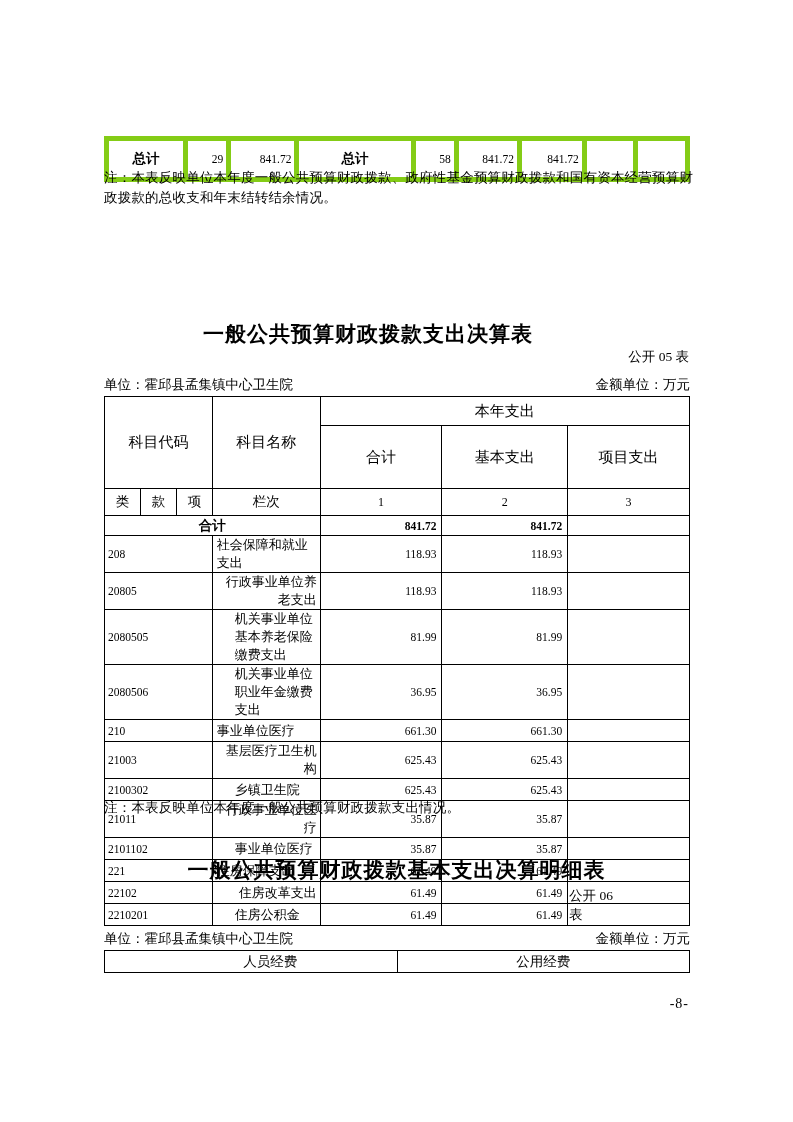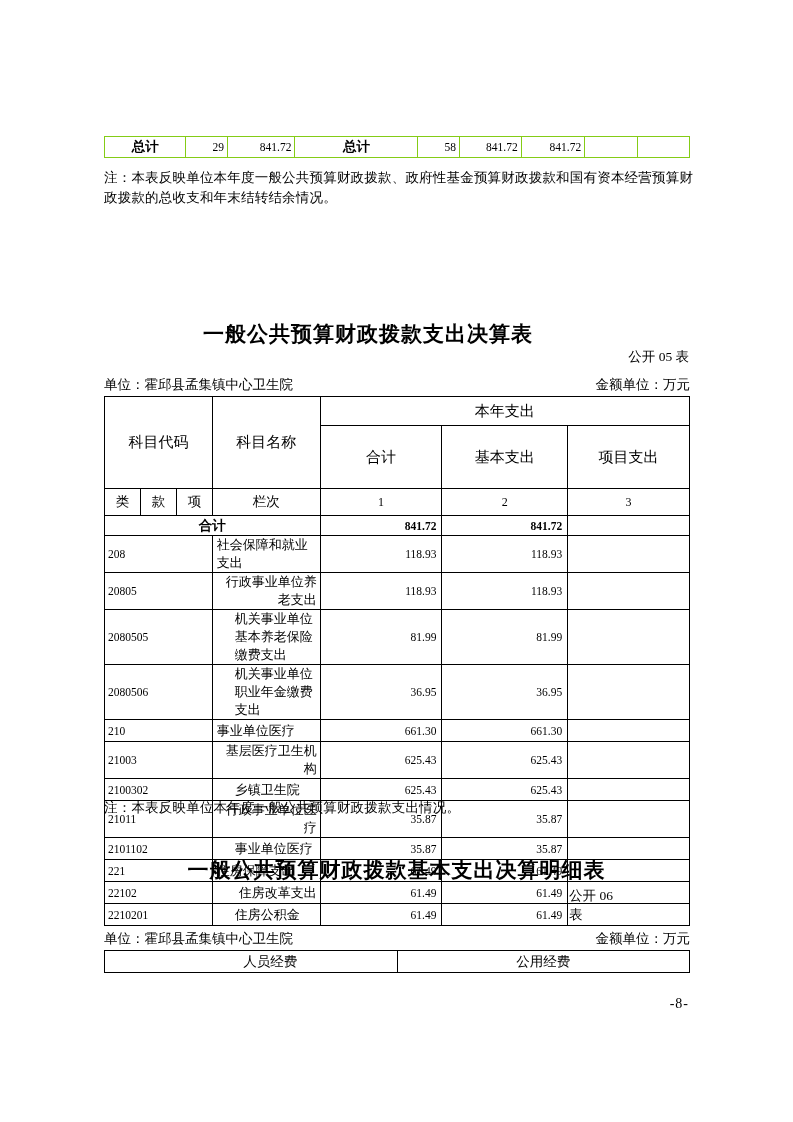--- a/index.html
+++ b/index.html
@@ -24,23 +24,23 @@
   
   .top-table {
     position: absolute;
     left: 104px;
     top: 136px;
     width: 586px;
     border-collapse: collapse;
     font-size: 12px;
   }
   .top-table td {
-    border: 1px solid #84cc16;
+    border: 5px solid #84cc16;
     height: 20px;
-    padding: 0 3px;
+    padding: 8px 3px;
     font-family: "Liberation Serif", serif;
   }
   .bold-center {
     text-align: center;
     font-weight: bold;
     font-size: 13.5px;
   }
   .num-right {
     text-align: right;
     font-family: "Liberation Serif", serif;

